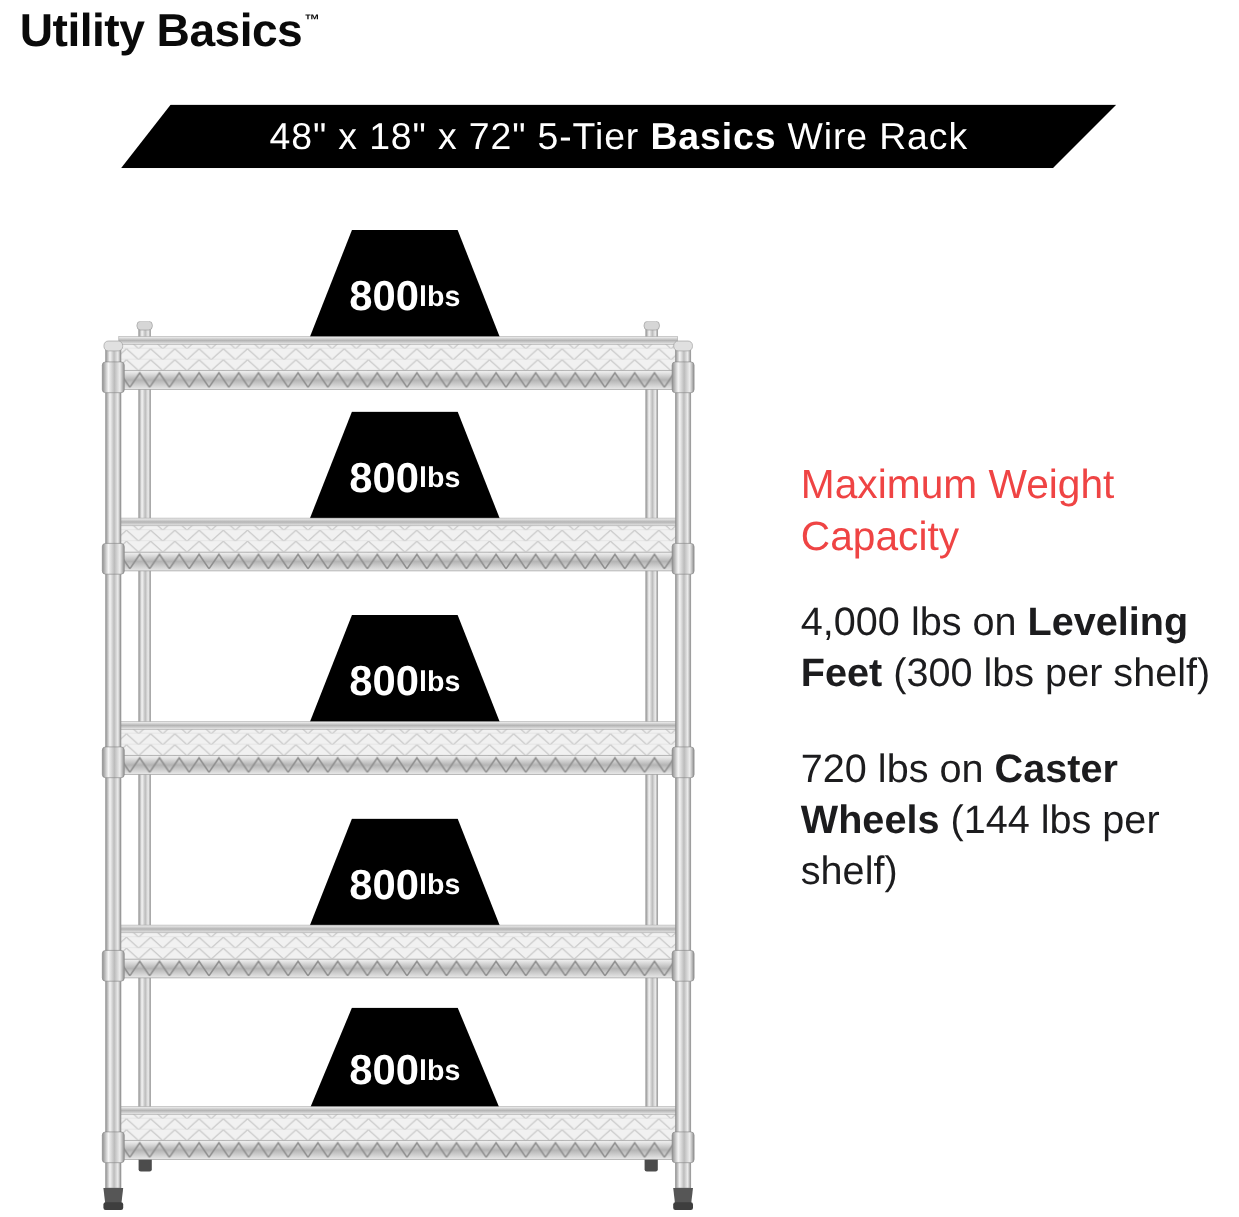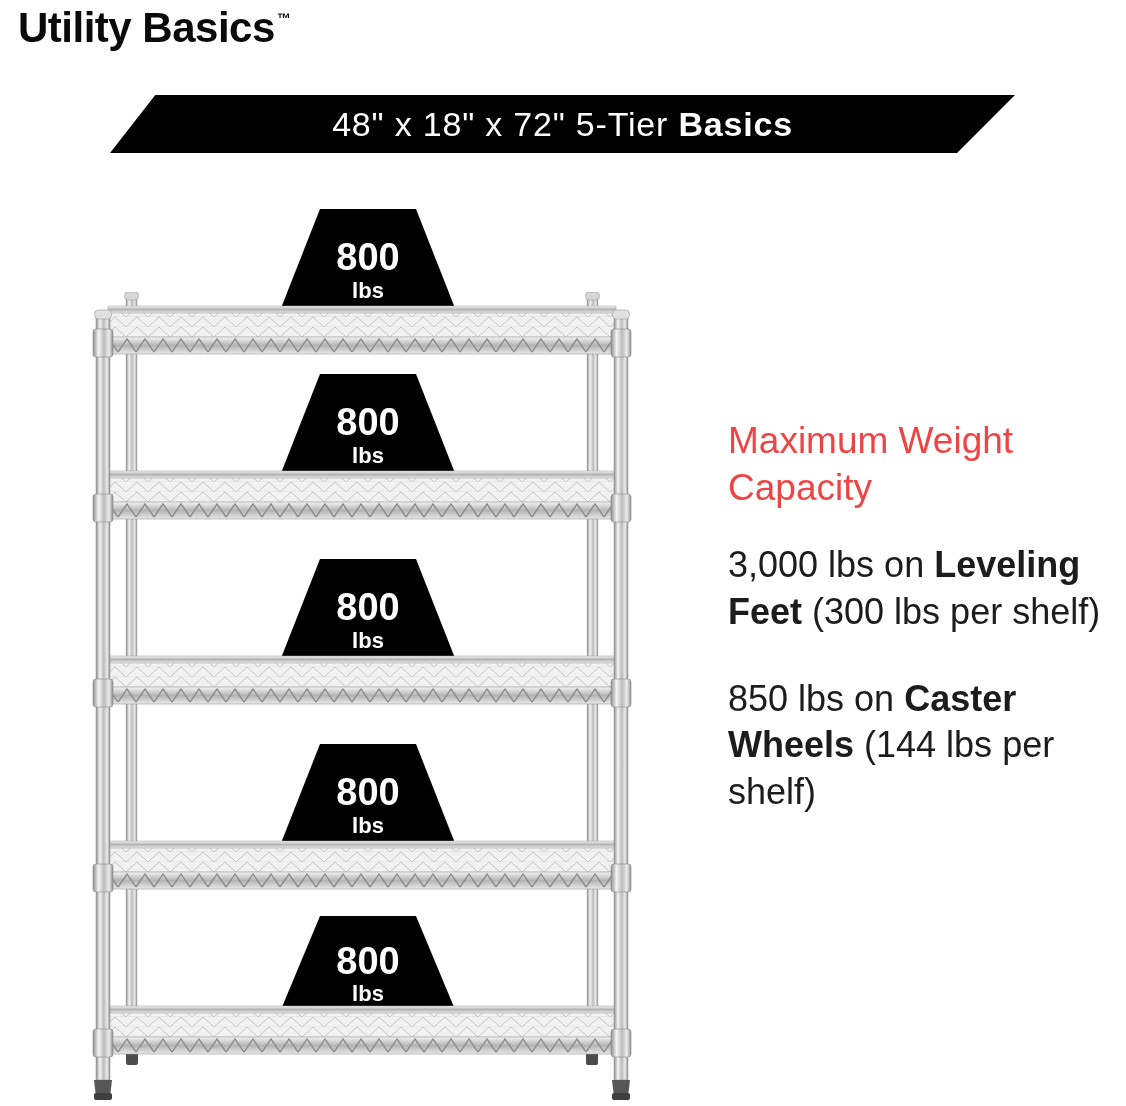--- a/index.html
+++ b/index.html
@@ -30,46 +30,46 @@
   .banner b { font-weight:700; }
 
   
   .rack { position:absolute; left:82px; top:292px; }
 
   
   .weight-label {
     position:absolute; left:272px; width:192px; height:122px;
     background:var(--label-bg,#000000); color:var(--label-text,#ffffff);
     clip-path:polygon(25% 0, 75% 0, 100% 100%, 0 100%);
-    display:flex; flex-direction:column; align-items:center; justify-content:center;
+    display:flex; align-items:center; justify-content:center;
     text-align:center; z-index:1;
   }
   .rack { z-index:2; }
   .weight-label.wl-1 { top:209px; }
   .weight-label.wl-2 { top:374px; }
   .weight-label.wl-3 { top:559px; }
   .weight-label.wl-4 { top:744px; }
   .weight-label.wl-5 { top:916px; height:115px; }
   .wl-value { font-size:38px; font-weight:700; line-height:1.12; }
-  .wl-unit  { font-size:22px; font-weight:700; line-height:1.12; }
+  .wl-unit  { font-size:26px; font-weight:700; line-height:1.12; }
 
   
   .info { position:absolute; left:728px; top:418px; width:398px; }
   .info-heading { font-size:37px; line-height:1.27; font-weight:400; margin:0 0 30px 0; color:#ef4444; }
   .info-para { font-size:36px; line-height:1.3; font-weight:400; margin:0 0 40px 0; color:#1c1c1e; }
   .info-para b { font-weight:700; }
 </style>
 </head>
 <body>
 
 <div class="page">
 
   <header class="brand"><span>Utility Basics</span><sup>™</sup></header>
 
-  <div class="banner"><span>48" x 18" x 72" 5-Tier </span><b>Basics</b></div>
+  <div class="banner"><span>48" x 18" x 72" 5-Tier </span><b>Basics</b><span> Wire Rack</span></div>
 
   <div class="weight-label wl-1">
     <span class="wl-value">800</span>
     <span class="wl-unit">lbs</span>
   </div>
   <div class="weight-label wl-2">
     <span class="wl-value">800</span>
     <span class="wl-unit">lbs</span>
   </div>
   <div class="weight-label wl-3">
@@ -144,17 +144,17 @@
     <use href="#collarShape" y="745"></use>
 
     <polygon points="12,788 30,788 28,805 14,805" fill="#565656"></polygon>
     <rect x="12" y="801" width="18" height="7" rx="2" fill="#3e3e3e"></rect>
     <polygon points="530,788 548,788 546,805 532,805" fill="#565656"></polygon>
     <rect x="530" y="801" width="18" height="7" rx="2" fill="#3e3e3e"></rect>
   </svg>
 
   <aside class="info">
     <h2 class="info-heading">Maximum Weight Capacity</h2>
-    <p class="info-para"><span>3,000 lbs on </span><b>Leveling Feet</b><span> (300 lbs per shelf)</span></p>
-    <p class="info-para"><span>850 lbs on </span><b>Caster Wheels</b><span> (144 lbs per shelf)</span></p>
+    <p class="info-para"><span>4,000 lbs on </span><b>Leveling Feet</b><span> (300 lbs per shelf)</span></p>
+    <p class="info-para"><span>720 lbs on </span><b>Caster Wheels</b><span> (144 lbs per shelf)</span></p>
   </aside>
 
 </div>
 
 </body></html>

